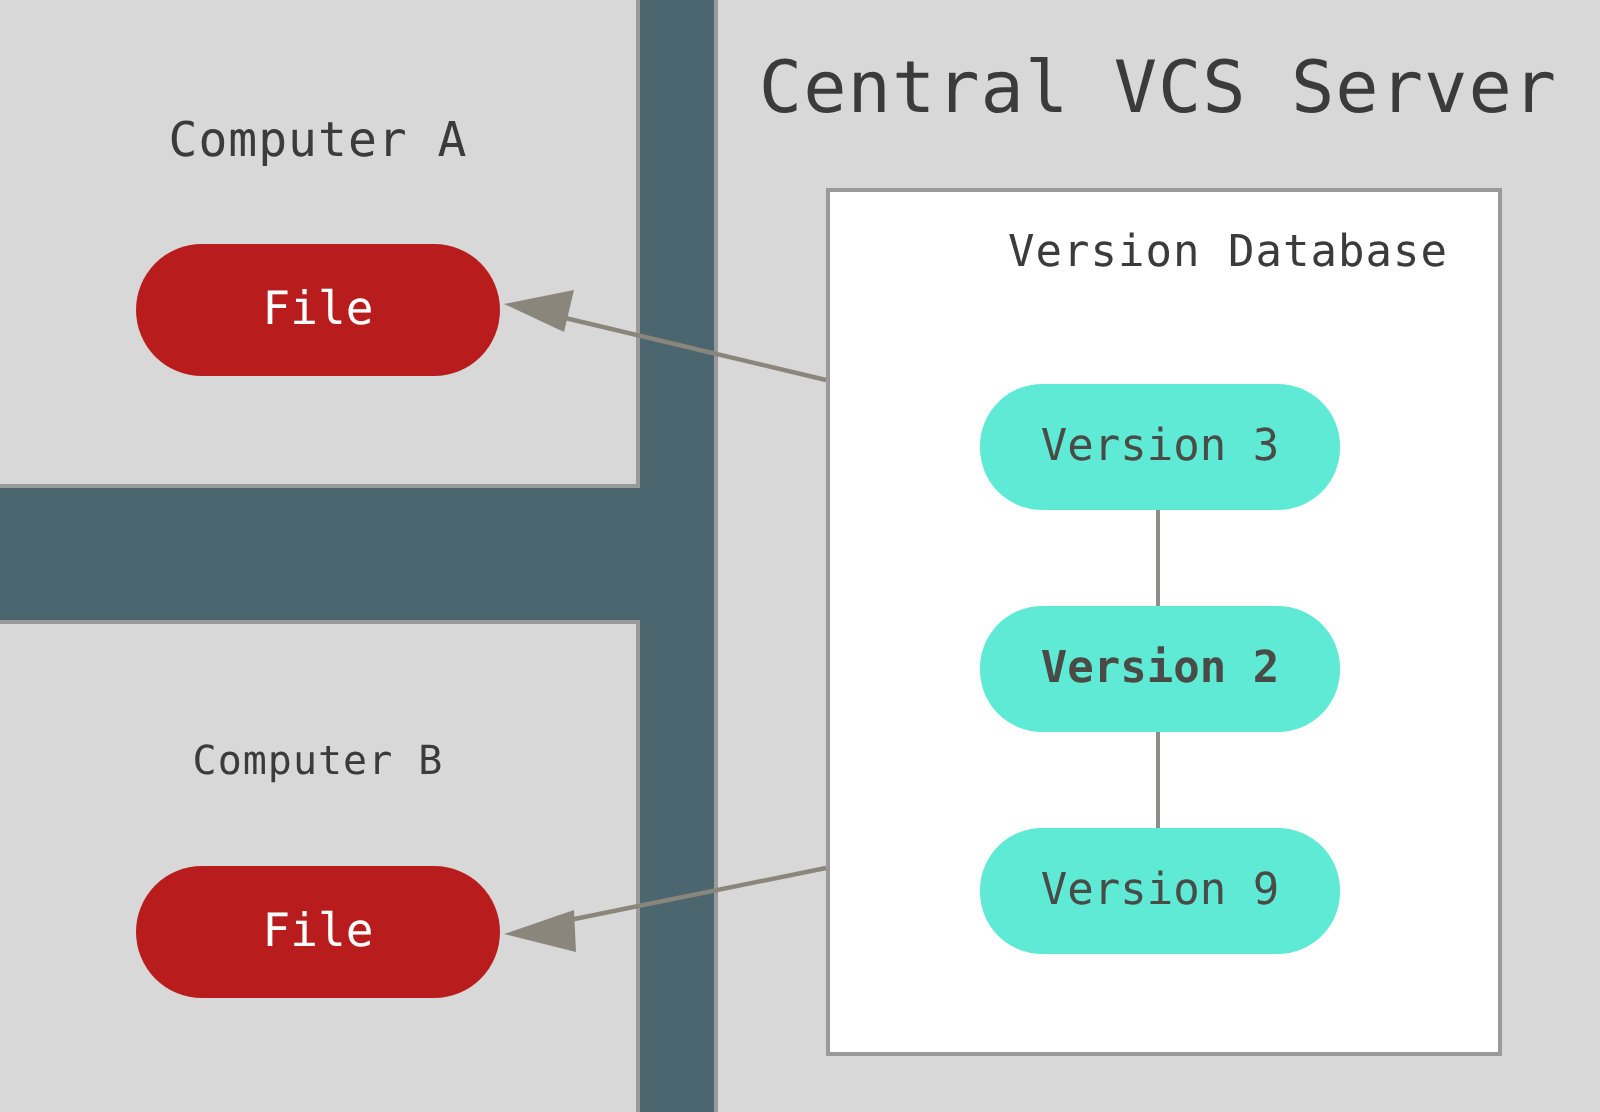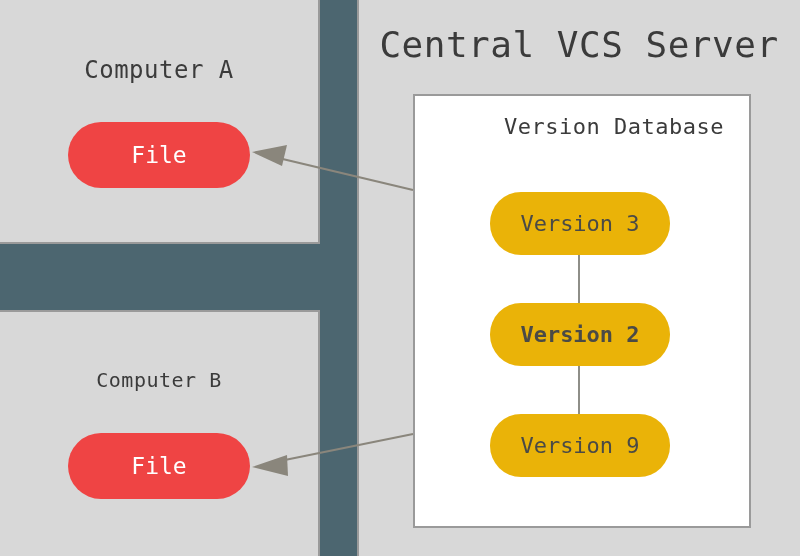--- a/index.html
+++ b/index.html
@@ -68,32 +68,32 @@
   .pill {
     position: absolute;
     display: flex;
     align-items: center;
     justify-content: center;
     box-sizing: border-box;
     white-space: nowrap;
   }
   .pill.file {
     width: 182px; height: 66px;
-    background: #ef4444;
+    background: #b91c1c;
     border-radius: 33px;
     color: #ffffff;
     font-size: 23px;
   }
   #file-a { left: 68px; top: 122px; }
   #file-b { left: 68px; top: 433px; }
 
   .pill.version {
     left: 490px;
     width: 180px; height: 63px;
-    background: #eab308;
+    background: #5eead4;
     border-radius: 31px;
     color: #4a4a46;
     font-size: 22px;
   }
   #version-3 { top: 192px; }
   #version-2 { top: 303px; font-weight: bold; }
   #version-1 { top: 414px; }
 
   
   .connector {

